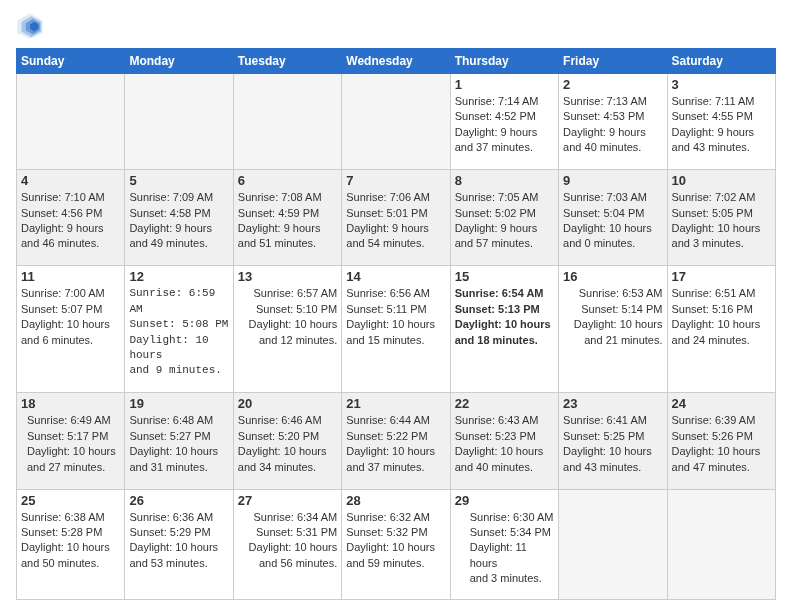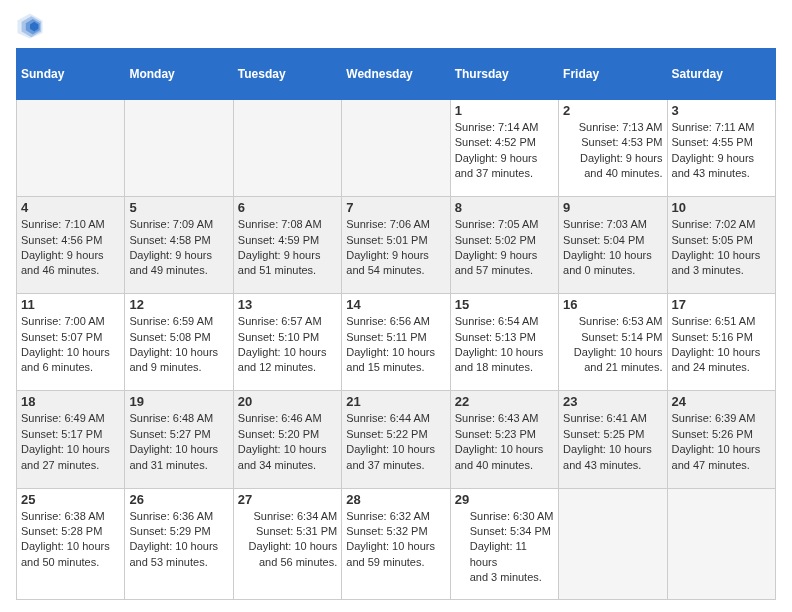--- a/index.html
+++ b/index.html
@@ -58,21 +58,21 @@
       width: 100%;
       border-collapse: collapse;
       flex: 1;
       table-layout: fixed;
     }
     .calendar-table th {
       background: #2a6fc9;
       color: #fff;
       font-size: 12px;
       font-weight: bold;
-      padding: 18px 4px;
+      padding: 5px 4px;
       text-align: left;
       border: 1px solid #2a6fc9;
     }
     .calendar-table td {
       border: 1px solid #ccc;
       vertical-align: top;
       padding: 3px 4px;
       font-size: 9.5px;
       color: #333;
       height: 88px;
@@ -140,21 +140,21 @@
           <td class="empty"></td>
           <td>
             <span class="day-number">1</span>
             <div class="day-info" style="white-space: pre-line;">Sunrise: 7:14 AM
 Sunset: 4:52 PM
 Daylight: 9 hours
 and 37 minutes.</div>
           </td>
           <td>
             <span class="day-number">2</span>
-            <div class="day-info" style="white-space: pre-line; text-align: right;">Sunrise: 7:13 AM
+            <div class="day-info" style="white-space: pre-line;">Sunrise: 7:13 AM
 Sunset: 4:53 PM
 Daylight: 9 hours
 and 40 minutes.</div>
           </td>
           <td>
             <span class="day-number">3</span>
             <div class="day-info" style="white-space: pre-line;">Sunrise: 7:11 AM
 Sunset: 4:55 PM
 Daylight: 9 hours
 and 43 minutes.</div>
@@ -214,42 +214,42 @@
         <tr>
           <td>
             <span class="day-number">11</span>
             <div class="day-info" style="white-space: pre-line;">Sunrise: 7:00 AM
 Sunset: 5:07 PM
 Daylight: 10 hours
 and 6 minutes.</div>
           </td>
           <td>
             <span class="day-number">12</span>
-            <div class="day-info" style="white-space: pre-line;">Sunrise: 6:59 AM
+            <div class="day-info" style="white-space: pre-line; font-family: Liberation Mono, monospace;">Sunrise: 6:59 AM
 Sunset: 5:08 PM
 Daylight: 10 hours
 and 9 minutes.</div>
           </td>
           <td>
             <span class="day-number">13</span>
-            <div class="day-info" style="white-space: pre-line;">Sunrise: 6:57 AM
+            <div class="day-info" style="white-space: pre-line; text-align: right;">Sunrise: 6:57 AM
 Sunset: 5:10 PM
 Daylight: 10 hours
 and 12 minutes.</div>
           </td>
           <td>
             <span class="day-number">14</span>
             <div class="day-info" style="white-space: pre-line;">Sunrise: 6:56 AM
 Sunset: 5:11 PM
 Daylight: 10 hours
 and 15 minutes.</div>
           </td>
           <td>
             <span class="day-number">15</span>
-            <div class="day-info" style="white-space: pre-line;">Sunrise: 6:54 AM
+            <div class="day-info" style="white-space: pre-line; font-weight: bold;">Sunrise: 6:54 AM
 Sunset: 5:13 PM
 Daylight: 10 hours
 and 18 minutes.</div>
           </td>
           <td>
             <span class="day-number">16</span>
             <div class="day-info" style="white-space: pre-line; text-align: right;">Sunrise: 6:53 AM
 Sunset: 5:14 PM
 Daylight: 10 hours
 and 21 minutes.</div>
@@ -258,21 +258,21 @@
             <span class="day-number">17</span>
             <div class="day-info" style="white-space: pre-line;">Sunrise: 6:51 AM
 Sunset: 5:16 PM
 Daylight: 10 hours
 and 24 minutes.</div>
           </td>
         </tr>
         <tr class="row-shade">
           <td>
             <span class="day-number">18</span>
-            <div class="day-info" style="white-space: pre-line;">Sunrise: 6:49 AM
+            <div class="day-info" style="white-space: pre-line; margin-left: 6px;">Sunrise: 6:49 AM
 Sunset: 5:17 PM
 Daylight: 10 hours
 and 27 minutes.</div>
           </td>
           <td>
             <span class="day-number">19</span>
             <div class="day-info" style="white-space: pre-line;">Sunrise: 6:48 AM
 Sunset: 5:27 PM
 Daylight: 10 hours
 and 31 minutes.</div>

